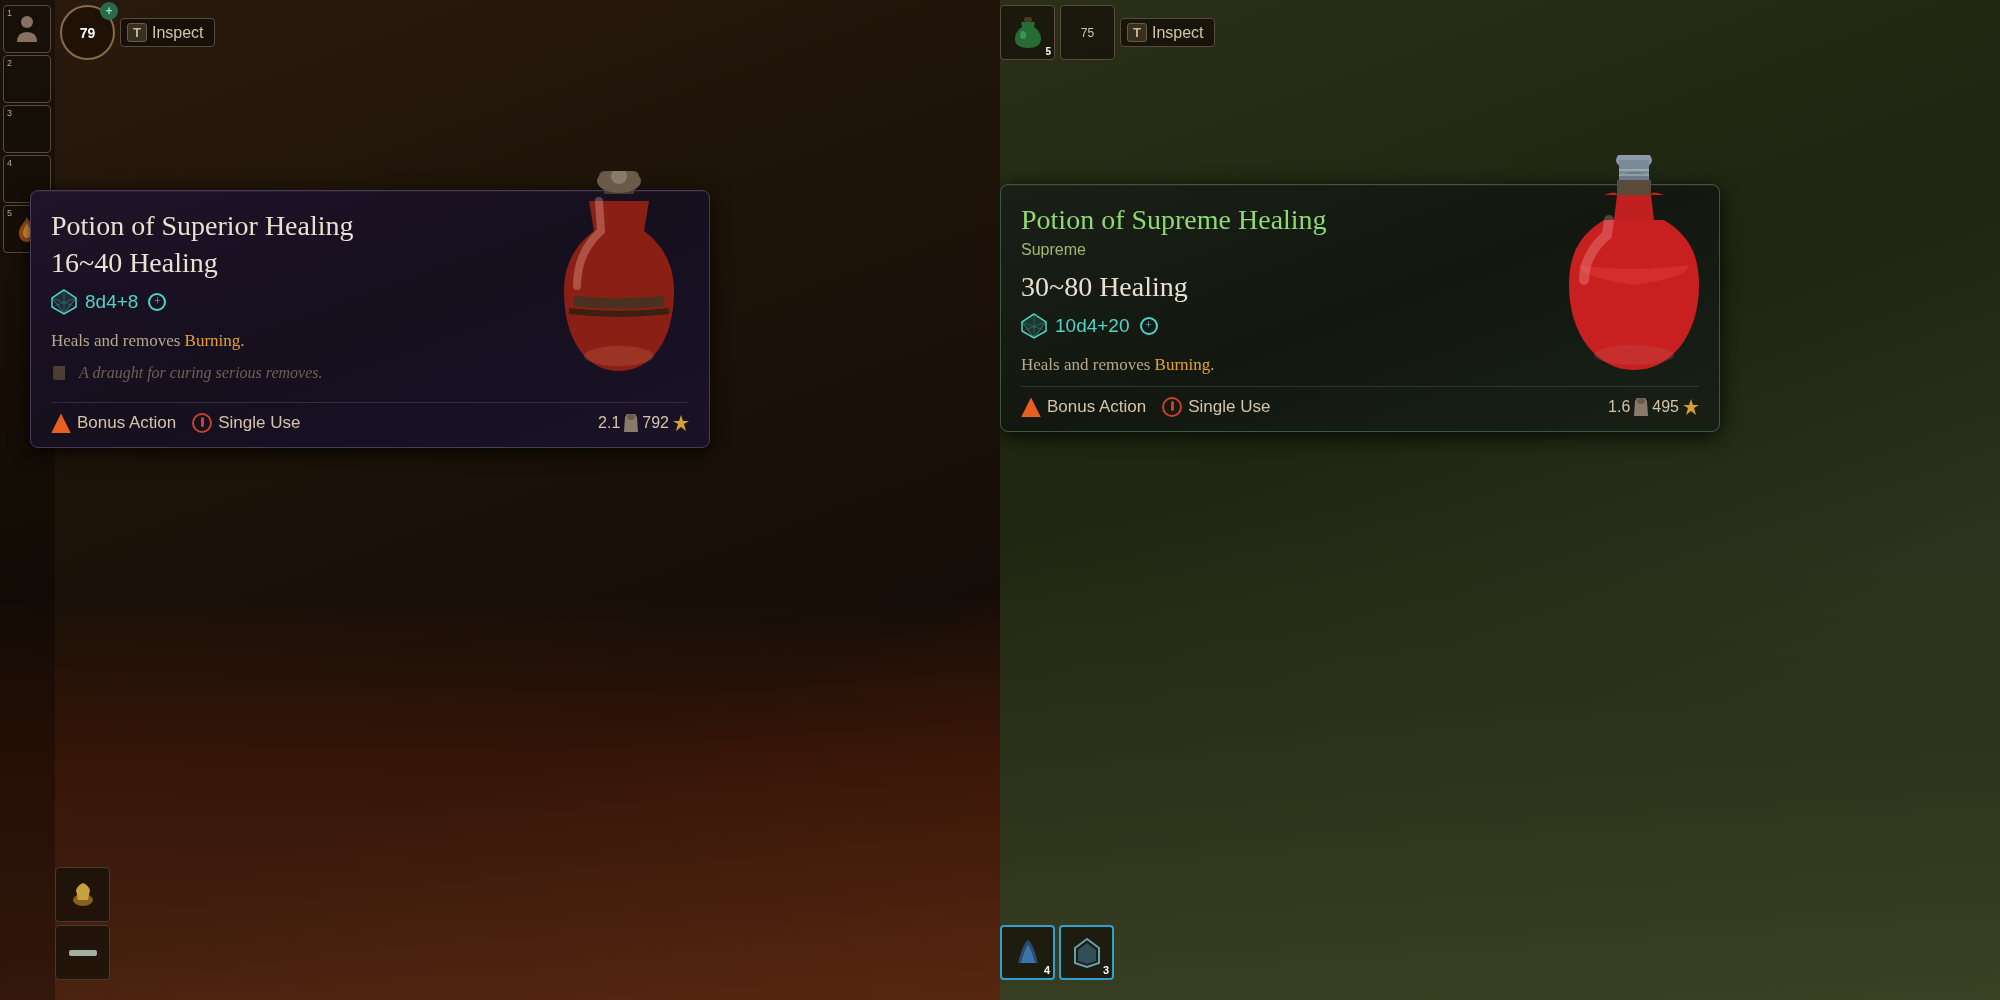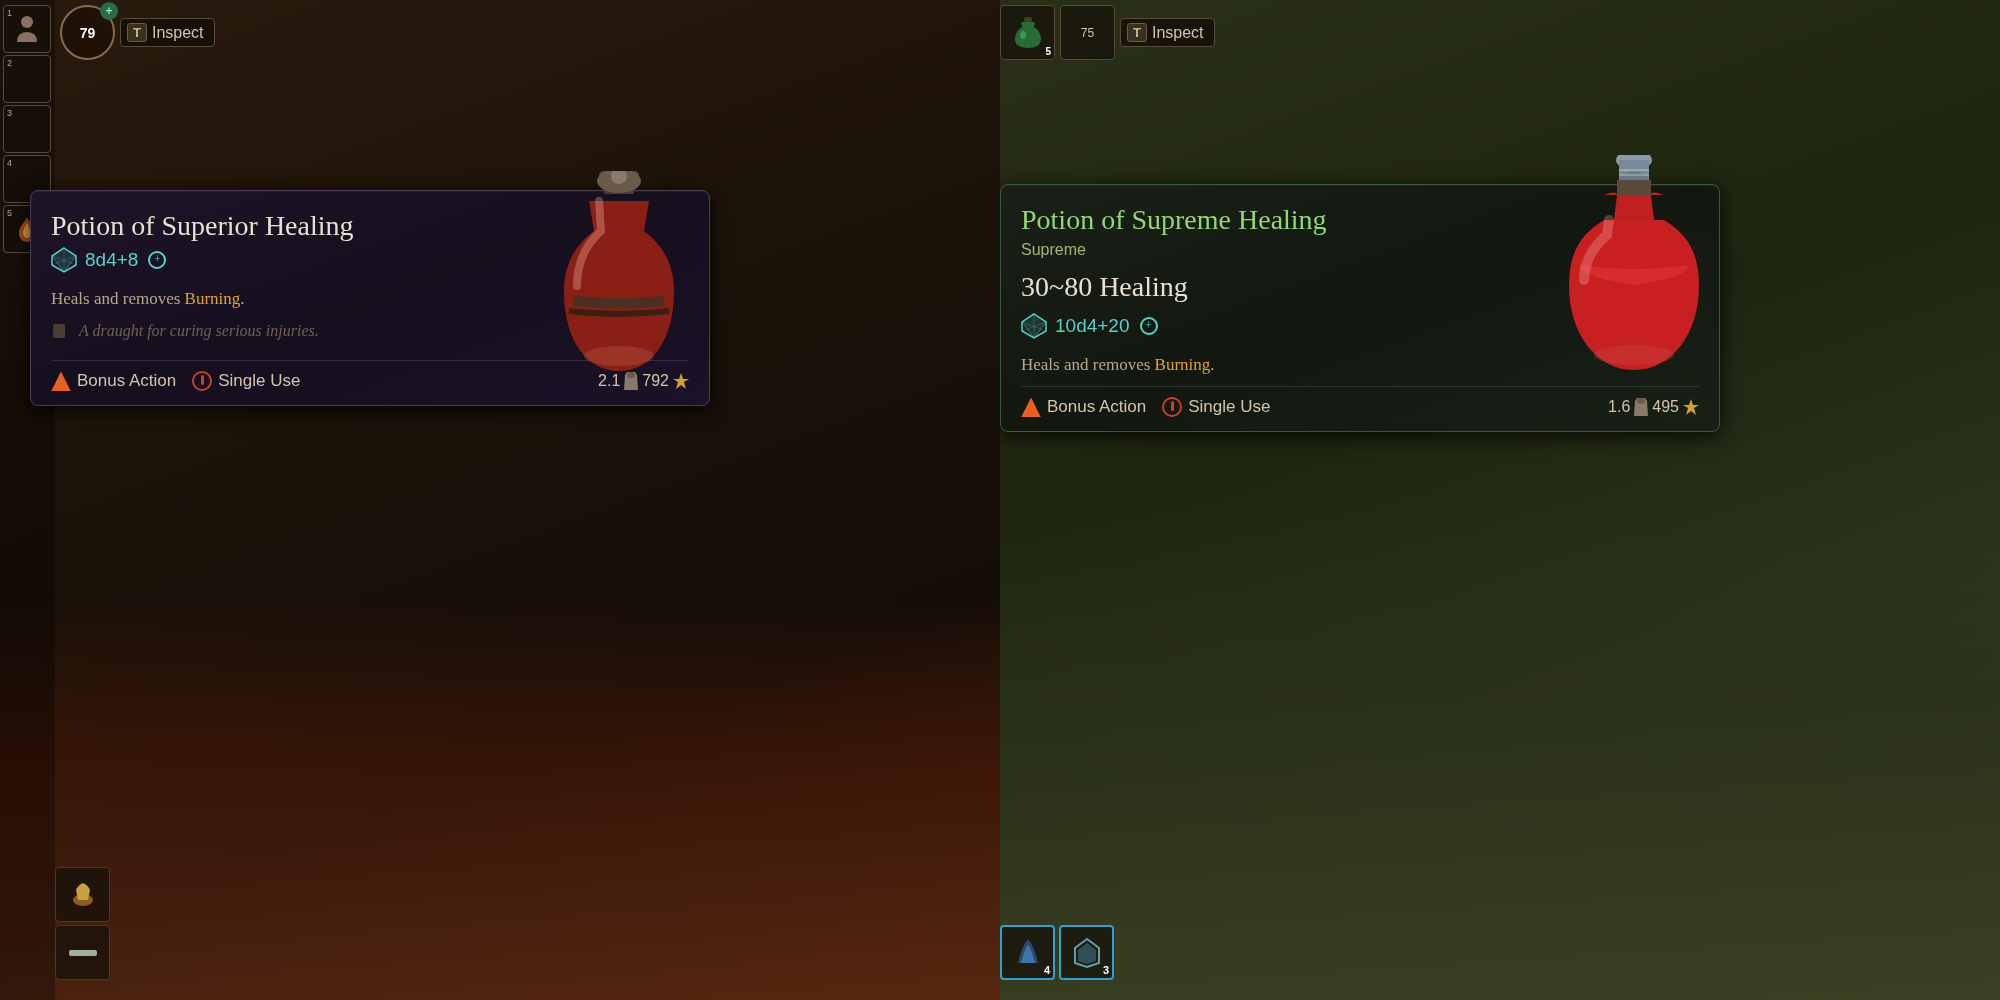--- a/index.html
+++ b/index.html
@@ -475,20 +475,21 @@
 
         <path d="M55 130 Q100 135 145 130" stroke="#4a3020" stroke-width="10" fill="none"></path>
         <path d="M50 140 Q100 146 150 140" stroke="#3a2010" stroke-width="6" fill="none"></path>
 
         <ellipse cx="100" cy="185" rx="35" ry="10" fill="rgba(200,100,80,0.3)"></ellipse>
       </svg>
     </div>
 
     <div style="max-width: 420px;">
       <div class="item-name">Potion of Superior Healing</div>
+      <div class="item-healing">16~40 Healing</div>
 
       <div class="dice-row">
         <svg class="crystal-svg" viewBox="0 0 26 26">
           <polygon points="13,1 25,9 25,18 13,25 1,18 1,9" fill="none" stroke="#50d4c8" stroke-width="1.5"></polygon>
           <polygon points="13,1 25,9 13,25 1,9" fill="rgba(80,212,200,0.15)" stroke="#50d4c8" stroke-width="0.5"></polygon>
           <line x1="13" y1="1" x2="13" y2="25" stroke="#50d4c8" stroke-width="0.5" opacity="0.5"></line>
           <line x1="1" y1="9" x2="25" y2="18" stroke="#50d4c8" stroke-width="0.5" opacity="0.5"></line>
           <line x1="25" y1="9" x2="1" y2="18" stroke="#50d4c8" stroke-width="0.5" opacity="0.5"></line>
         </svg>
         <span class="dice-text">8d4+8</span>
@@ -499,21 +500,21 @@
         <span>Heals and removes </span><span class="burning">Burning</span><span>.</span>
       </div>
 
       <div class="flavor-row">
         <div class="flavor-icon">
           <svg width="18" height="18" viewBox="0 0 18 18">
             <path d="M4 2 L14 2 L14 16 L4 16 Z" fill="#5a4a3a" opacity="0.8"></path>
             <path d="M2 3 Q4 2 4 2 L4 16 Q4 16 2 15 Z" fill="#4a3a2a"></path>
           </svg>
         </div>
-        <span class="flavor-text">A draught for curing serious injuries.</span>
+        <span class="flavor-text">A draught for curing serious removes.</span>
       </div>
     </div>
 
     <div class="footer-bar">
       <div class="action-item">
         <div class="bonus-icon"></div>
         <span>Bonus Action</span>
       </div>
       <div class="action-item">
         <div class="single-use-icon"></div>

